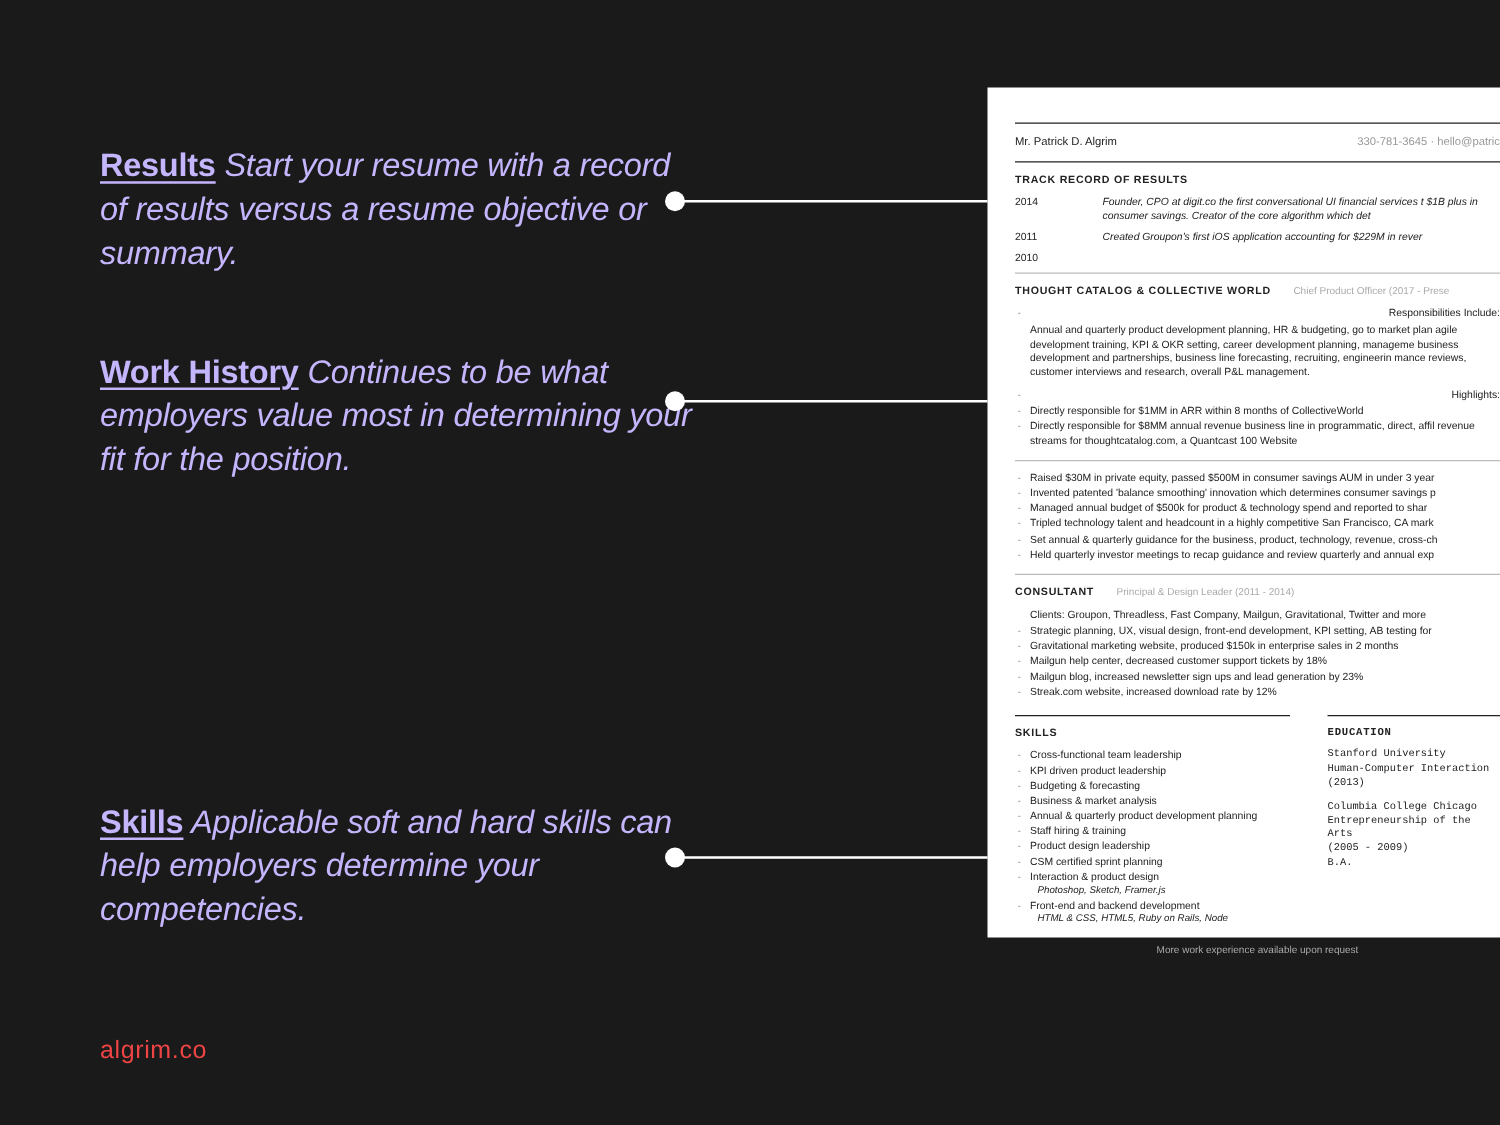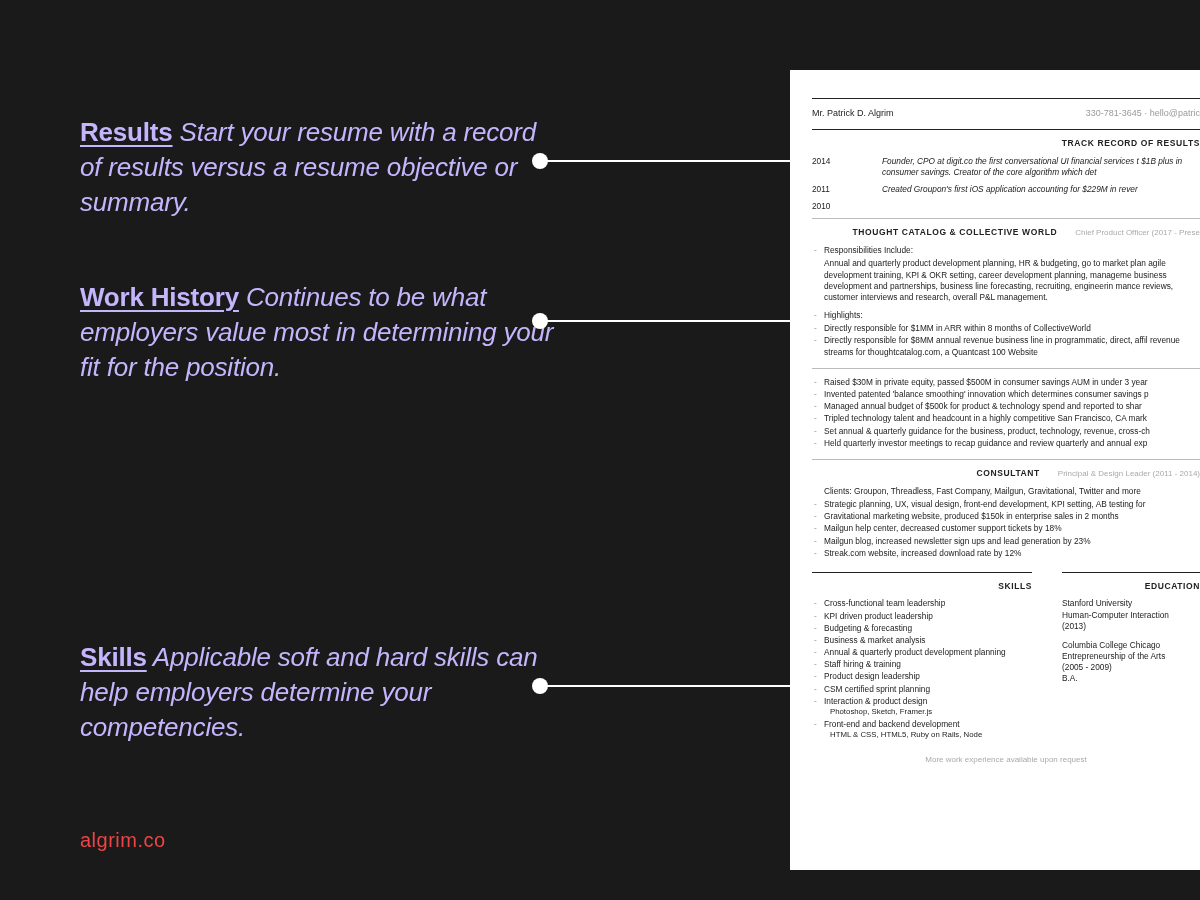--- a/index.html
+++ b/index.html
@@ -66,21 +66,21 @@
 }
 .conn-1 { left: 540px; top: 160px; width: 250px; }
 .conn-2 { left: 540px; top: 320px; width: 250px; }
 .conn-3 { left: 540px; top: 685px; width: 250px; }
 
 .resume {
   position: absolute;
   right: 0;
   top: 70px;
   width: 410px;
-  height: 800px;
+  height: 680px;
   background: #fff;
   color: #222;
   font-size: 8.3px;
   padding: 22px 0 26px 22px;
   line-height: 1.35;
 }
 
 .resume .rule { border-top: 1.5px solid #222; margin: 6px 0 8px; }
 .resume .rule-light { border-top: 1px solid #bbb; margin: 6px 0 8px; }
 
@@ -90,41 +90,40 @@
   font-size: 9px;
 }
 .resume-header .contact { color: #999; }
 
 .section-title {
   font-weight: 700;
   letter-spacing: 0.6px;
   font-size: 8.5px;
   text-transform: uppercase;
   margin-bottom: 6px;
-  text-align: right;
 }
 .section-title .sub { color: #aaa; font-weight: 400; text-transform: none; letter-spacing: 0; margin-left: 18px; font-size: 8px; }
 
 .track-row { display: flex; margin-bottom: 6px; }
 .track-row .yr { width: 70px; flex-shrink: 0; }
 .track-row .txt { flex: 1; font-style: italic; }
 
 .bullets { padding-left: 12px; }
 .bullets li { list-style: none; position: relative; margin-bottom: 1px; }
 .bullets li::before { content: "-"; position: absolute; left: -10px; color: #999; }
 
-.sub-head { font-weight: 400; margin-bottom: 2px; }
+.sub-head { font-weight: 400; margin-bottom: 2px; text-align: right; }
 
 .two-col { display: flex; gap: 30px; }
 .two-col .col1 { width: 220px; }
-.two-col .col2 { flex: 1; }
+.two-col .col2 { flex: 1; font-family: Liberation Mono, monospace; }
 .col-rule { border-top: 1.5px solid #222; margin-bottom: 8px; }
 
 .more-note { text-align: center; color: #aaa; font-size: 8px; margin-top: 14px; }
-.indent-sub { padding-left: 6px; font-size: 7.8px; }
+.indent-sub { padding-left: 6px; font-size: 7.8px; font-style: italic; }
 </style>
 </head>
 <body>
 
 <div class="left-panel">
   <div class="callout callout-1">
     <span class="label">Results</span><span> Start your resume with a record of results versus a resume objective or summary.</span>
   </div>
   <div class="callout callout-2">
     <span class="label">Work History</span><span> Continues to be what employers value most in determining your fit for the position.</span>

